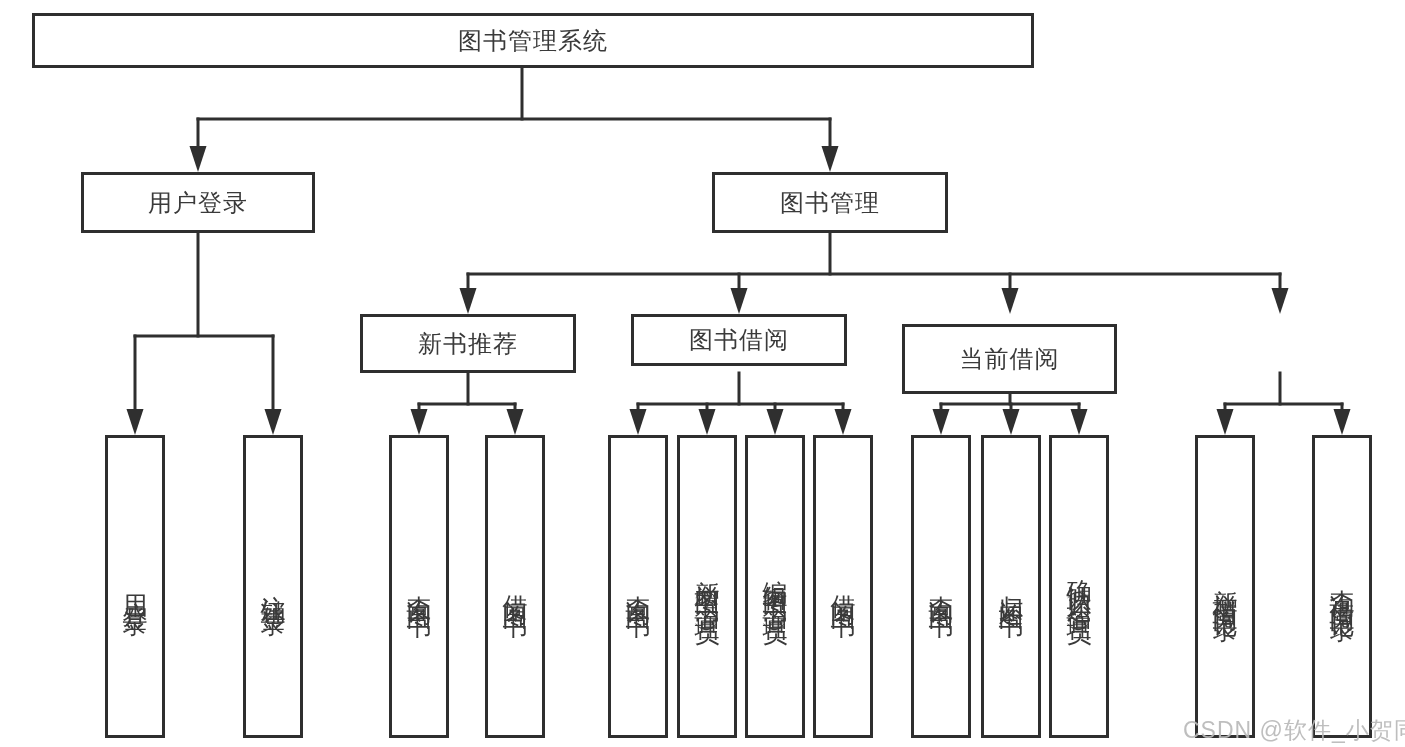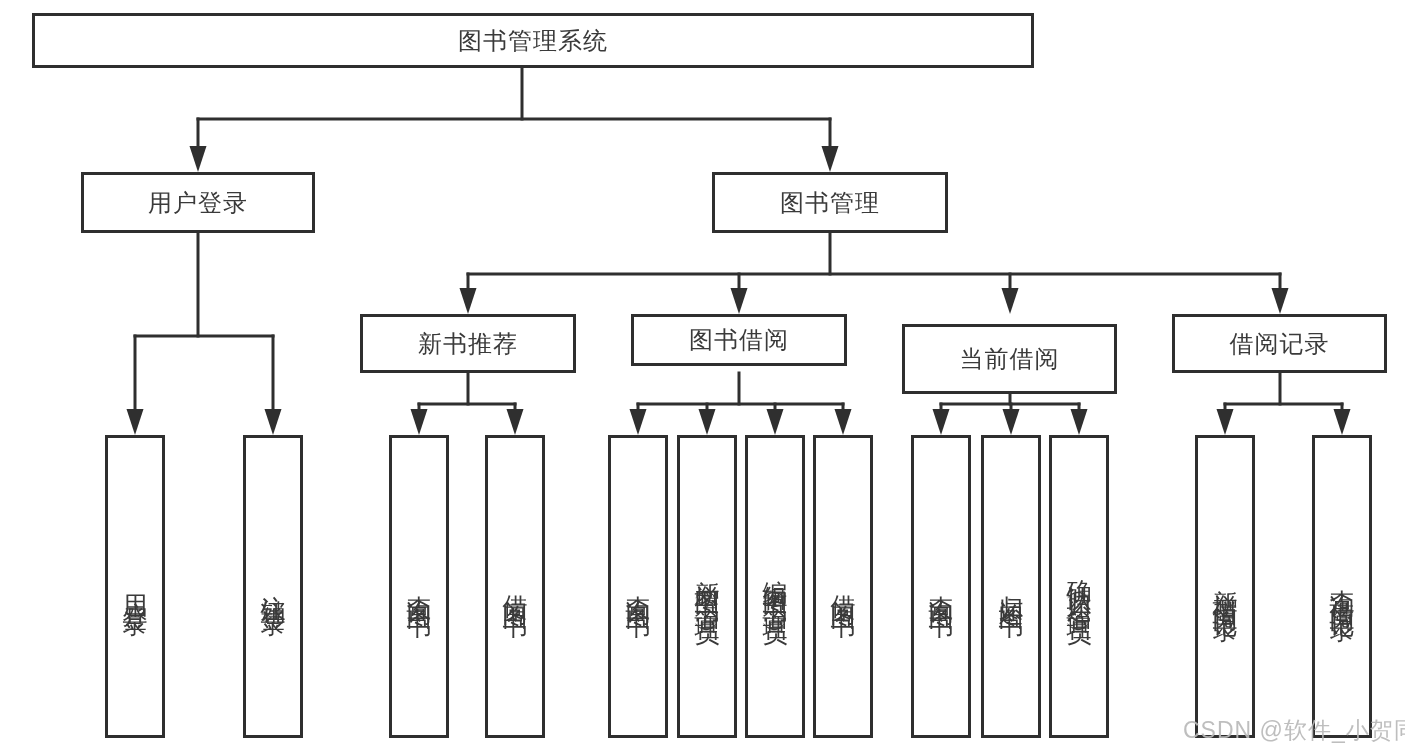--- a/index.html
+++ b/index.html
@@ -132,23 +132,20 @@
 
   <div class="node" style="left:712px;top:172px;width:236px;height:61px;">
     <span class="hlabel">图书管理</span>
   </div>
   <div class="node" style="left:631px;top:314px;width:216px;height:52px;">
     <span class="hlabel">图书借阅</span>
   </div>
   <div class="node" style="left:902px;top:324px;width:215px;height:70px;">
     <span class="hlabel">当前借阅</span>
   </div>
-  <div class="node" style="left:1172px;top:314px;width:215px;height:59px;">
-    <span class="hlabel">借阅记录</span>
-  </div>
 
   <div class="node leaf" style="left:105px;top:435px;width:60px;height:303px;">
     <span class="vlabel">用户登录</span>
   </div>
   <div class="node leaf" style="left:243px;top:435px;width:60px;height:303px;">
     <span class="vlabel">注销登录</span>
   </div>
 
   <div class="node leaf" style="left:389px;top:435px;width:60px;height:303px;">
     <span class="vlabel">查询图书</span>

